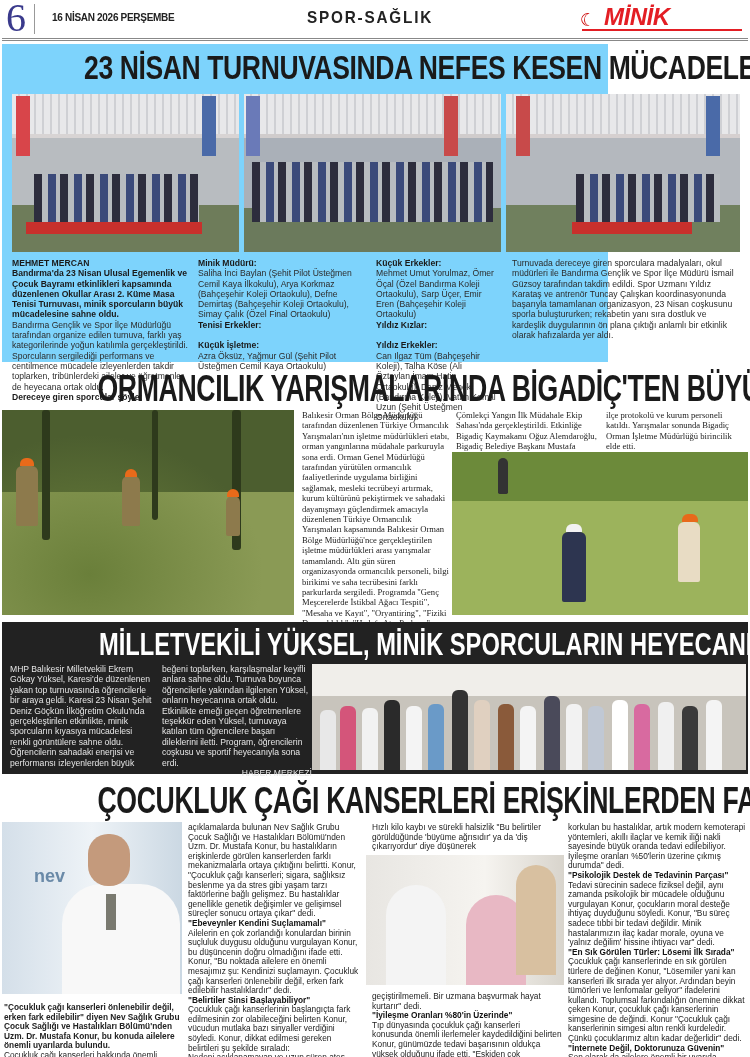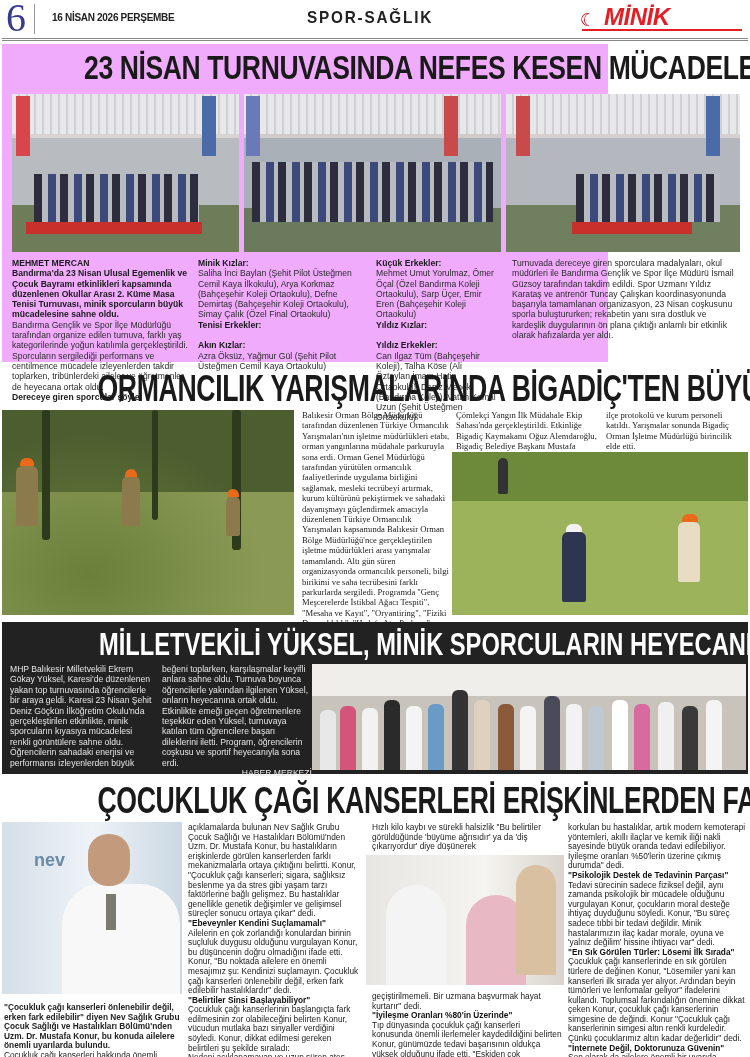--- a/index.html
+++ b/index.html
@@ -8,21 +8,21 @@
 .pgno{position:absolute;left:6px;top:-4px;font-family:"Liberation Serif",serif;font-size:40px;color:#3a3a8c;line-height:44px}
 .vsep{position:absolute;left:34px;top:4px;width:1px;height:30px;background:#999}
 .date{position:absolute;left:52px;top:12px;font-size:10px;font-weight:bold;letter-spacing:-0.3px;color:#222}
 .section{position:absolute;left:300px;top:8px;font-size:17px;font-weight:bold;letter-spacing:2px;color:#222;transform:scaleX(0.9)}
 .logo{position:absolute;left:580px;top:3px;width:165px;height:30px}
 .logo .crescent{position:absolute;left:0;top:6px;font-size:18px;color:#c00;font-family:"DejaVu Sans",sans-serif}
 .logo .name{position:absolute;left:24px;top:0;font-size:24px;font-weight:bold;color:#e31e24;letter-spacing:-0.5px;font-style:italic}
 .logo .bar{position:absolute;left:2px;top:26px;width:160px;height:2px;background:#e31e24}
 .hline{position:absolute;left:2px;width:746px;height:1px;background:#888}
 
-.s1{position:absolute;left:2px;top:44px;width:606px;height:318px;background:#f0abfc}
+.s1{position:absolute;left:2px;top:44px;width:606px;height:318px;background:#7dd3fc}
 .head1{position:absolute;left:0;top:4px;width:746px;text-align:center;font-size:34px;font-weight:bold;color:#1a1a1a;letter-spacing:-0.5px;transform:scaleX(0.78);transform-origin:center;white-space:nowrap}
 .photo{position:absolute;overflow:hidden}
 .ph1a{left:10px;top:50px;width:227px;height:158px;background:linear-gradient(#d8d4d4 0 28%,#b8bcc0 28% 70%,#6e7c5a 70%)}
 .ph1b{left:242px;top:50px;width:257px;height:158px;background:linear-gradient(#d0cccc 0 28%,#aab0b8 28% 72%,#6b7a5c 72%)}
 .ph1c{left:504px;top:50px;width:234px;height:158px;background:linear-gradient(#d6d0d0 0 28%,#b4b8be 28% 70%,#70805e 70%)}
 .stand{position:absolute;top:0;left:0;right:0;height:40px;background:repeating-linear-gradient(90deg,#e8e8ea 0 6px,#cfd0d4 6px 8px)}
 .flag{position:absolute;top:2px;width:14px;height:60px}
 .people{position:absolute;bottom:30px;height:48px;left:12px;right:12px;background:repeating-linear-gradient(90deg,#2d2d3d 0 8px,#b8bcc0 8px 14px,#3b4a7a 14px 22px,#b8bcc0 22px 26px)}
 .podium{position:absolute;bottom:18px;height:12px;background:#c8302c}
 .s1text{position:absolute;top:214px;font-size:8.6px;line-height:10.3px;color:#2b2b2b}
@@ -102,25 +102,25 @@
     <div class="people" style="left:70px;right:20px"></div>
     <div class="podium" style="left:66px;width:120px"></div>
   </div>
   <div class="s1text col1">
     <b>MEHMET MERCAN</b><br>
     <b>Bandırma'da 23 Nisan Ulusal Egemenlik ve Çocuk Bayramı etkinlikleri kapsamında düzenlenen Okullar Arası 2. Küme Masa Tenisi Turnuvası, minik sporcuların büyük mücadelesine sahne oldu.</b><br>
     <span>Bandırma Gençlik ve Spor İlçe Müdürlüğü tarafından organize edilen turnuva, farklı yaş kategorilerinde yoğun katılımla gerçekleştirildi. Sporcuların sergilediği performans ve centilmence mücadele izleyenlerden takdir toplarken, tribünlerdeki aileler ve öğretmenler de heyecana ortak oldu.</span><br>
     <b>Dereceye giren sporcular şöyle:</b>
   </div>
   <div class="s1text col2">
-    <b>Minik Kızlar:</b><br>
+    <b>Minik Müdürü:</b><br>
     <span>Saliha İnci Baylan (Şehit Pilot Üsteğmen Cemil Kaya İlkokulu), Arya Korkmaz (Bahçeşehir Koleji Ortaokulu), Defne Demirtaş (Bahçeşehir Koleji Ortaokulu), Simay Çalık (Özel Final Ortaokulu)</span><br>
     <b>Tenisi Erkekler:</b><br>
     <br>
-    <b>Akın Kızlar:</b><br>
+    <b>Küçük İşletme:</b><br>
     <span>Azra Öksüz, Yağmur Gül (Şehit Pilot Üsteğmen Cemil Kaya Ortaokulu)</span>
   </div>
   <div class="s1text col3">
     <b>Küçük Erkekler:</b><br>
     <span>Mehmet Umut Yorulmaz, Ömer Öçal (Özel Bandırma Koleji Ortaokulu), Sarp Üçer, Emir Eren (Bahçeşehir Koleji Ortaokulu)</span><br>
     <b>Yıldız Kızlar:</b><br>
     <br>
     <b>Yıldız Erkekler:</b><br>
     <span>Can Ilgaz Tüm (Bahçeşehir Koleji), Talha Köse (Ali Öztaylan İmam Hatip Ortaokulu), Deniz Menek (Bandırma Koleji), Vatan Kemal Uzun (Şehit Üsteğmen Ortaokulu)</span>
   </div>
@@ -179,21 +179,21 @@
     <div class="kid" style="left:300px;height:70px;background:#ffffff"></div>
     <div class="kid" style="left:322px;height:66px;background:#d86aa0"></div>
     <div class="kid" style="left:346px;height:68px;background:#f0f0f0"></div>
     <div class="kid" style="left:370px;height:64px;background:#3a3a3a"></div>
     <div class="kid" style="left:394px;height:70px;background:#f4f4f4"></div>
   </div>
 </div>
 
 <div class="head4">ÇOCUKLUK ÇAĞI KANSERLERİ ERİŞKİNLERDEN FARKLI GELİŞİYOR</div>
 <div class="photo ph4a">
-  <span style="position:absolute;left:32px;top:28px;font-size:18px;font-weight:bold;color:#6a8aa8">nev</span>
+  <span style="position:absolute;left:32px;top:44px;font-size:18px;font-weight:bold;color:#6a8aa8">nev</span>
   <div style="position:absolute;left:60px;top:62px;width:118px;height:110px;background:#f8f8f8;border-radius:40px 40px 0 0"></div>
   <div style="position:absolute;left:86px;top:12px;width:42px;height:52px;background:#c49a7c;border-radius:20px"></div>
   <div style="position:absolute;left:104px;top:72px;width:10px;height:36px;background:#7a7a70"></div>
 </div>
 <div class="s4text s4cap">
   <b>"Çocukluk çağı kanserleri önlenebilir değil, erken fark edilebilir" diyen Nev Sağlık Grubu Çocuk Sağlığı ve Hastalıkları Bölümü'nden Uzm. Dr. Mustafa Konur, bu konuda ailelere önemli uyarılarda bulundu.</b><br>
   <span>Çocukluk çağı kanserleri hakkında önemli</span>
 </div>
 <div class="s4text s4c2">
   <span>açıklamalarda bulunan Nev Sağlık Grubu Çocuk Sağlığı ve Hastalıkları Bölümü'nden Uzm. Dr. Mustafa Konur, bu hastalıkların erişkinlerde görülen kanserlerden farklı mekanizmalarla ortaya çıktığını belirtti. Konur, "Çocukluk çağı kanserleri; sigara, sağlıksız beslenme ya da stres gibi yaşam tarzı faktörlerine bağlı gelişmez. Bu hastalıklar genellikle genetik değişimler ve gelişimsel süreçler sonucu ortaya çıkar" dedi.</span>

